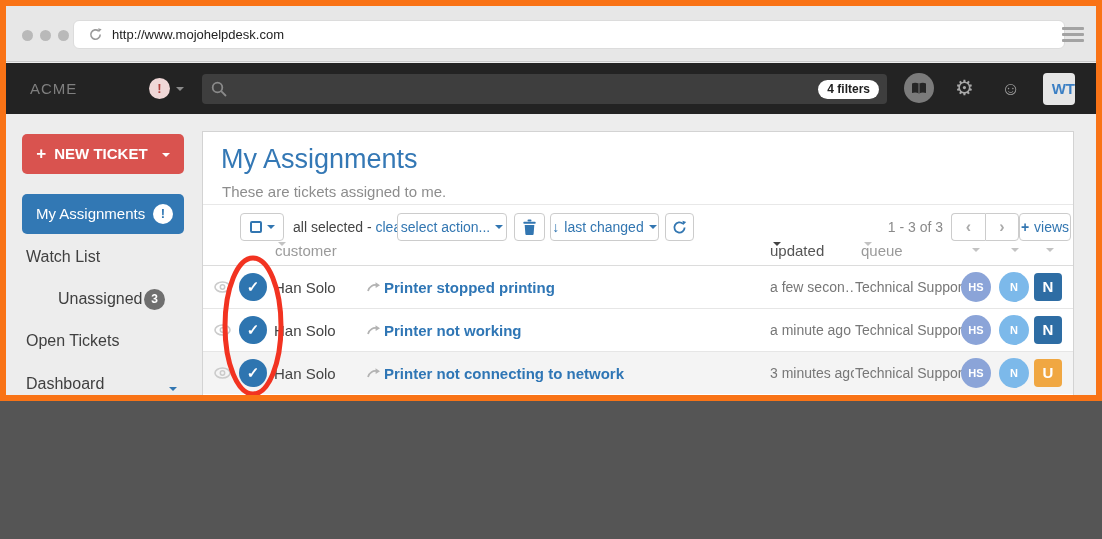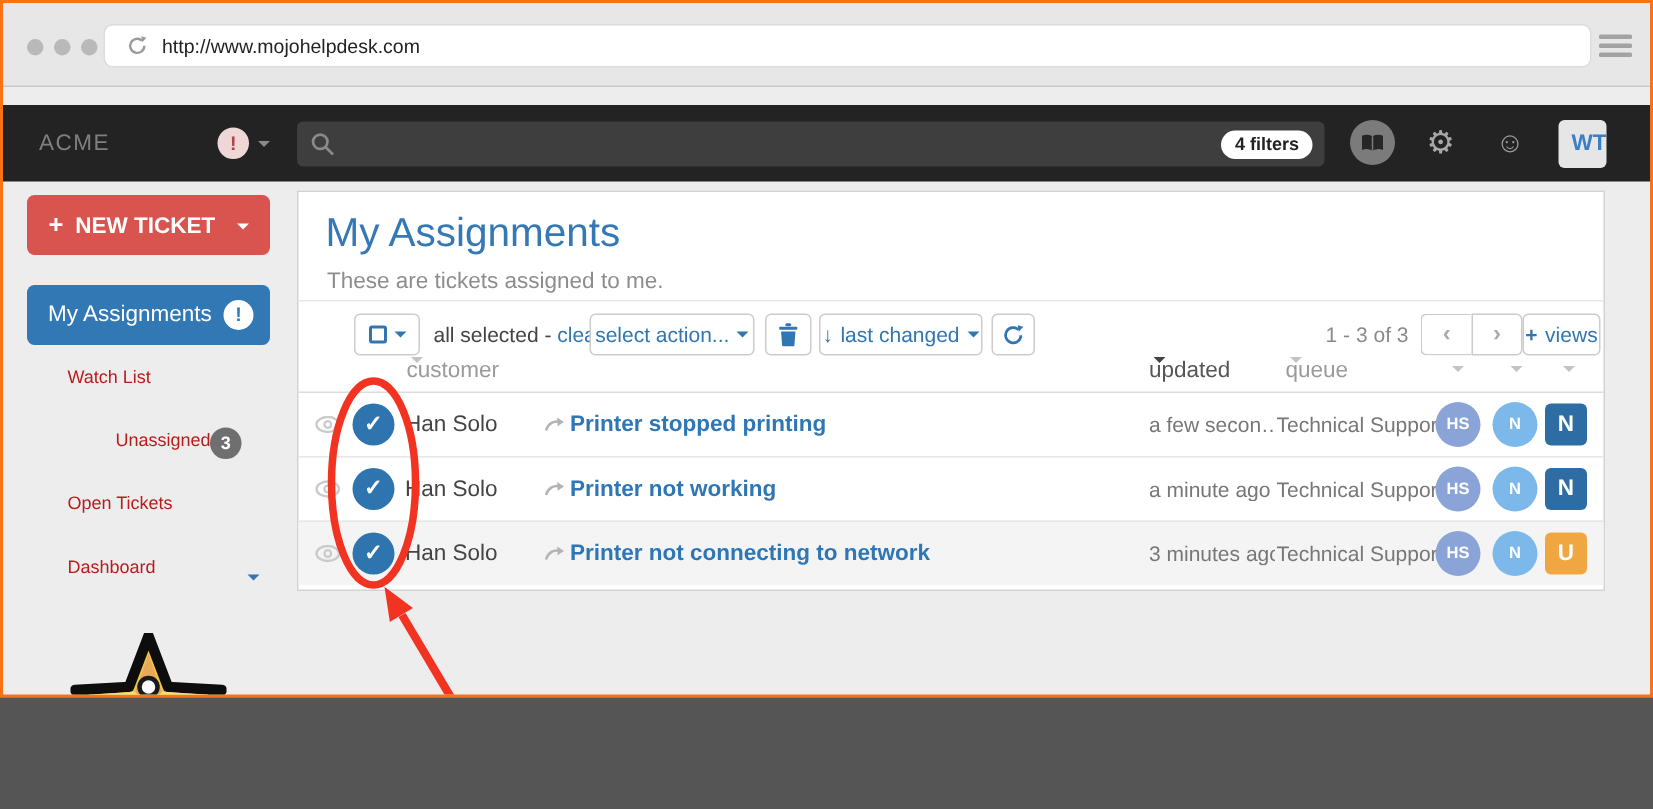--- a/index.html
+++ b/index.html
@@ -1,34 +1,34 @@
 <!DOCTYPE html>
 <html><head>
 <meta charset="utf-8">
 <style>
   * { margin:0; padding:0; box-sizing:border-box; }
   body { font-family:"Liberation Sans", sans-serif; background:#555; }
-  #screen { position:relative; width:1102px; height:465px; border:2px solid #f97316;
+  #screen { position:relative; width:1102px; height:401px; border:6px solid #f97316;
             background:#ededed; overflow:hidden; }
 
   
   .chrome { position:absolute; left:0; top:0; width:100%; height:56px; background:#e7e7e7;
             border-bottom:1px solid #c9c9c9; }
   .dots { position:absolute; left:16px; top:24px; display:flex; gap:7px; }
   .dot { width:11px; height:11px; border-radius:50%; background:#b9b9b9; }
   .urlbar { position:absolute; left:67px; top:14px; width:992px; height:29px; background:#fff;
             border:1px solid #dcdcdc; border-radius:6px; display:flex; align-items:center; }
   .urlbar svg { margin-left:14px; }
   .urlbar input { border:none; outline:none; font-size:13px; color:#222; margin-left:9px;
                   width:900px; font-family:"Liberation Sans",sans-serif; background:transparent; }
   .hamburger { position:absolute; right:12px; top:21px; width:22px; cursor:pointer; }
   .hamburger div { height:3px; background:#a3a3a3; margin-bottom:3px; border-radius:1px; }
 
   
-  .appbar { position:absolute; left:0; top:57px; width:100%; height:51px; background:#232323;margin-top:11px; }
+  .appbar { position:absolute; left:0; top:57px; width:100%; height:51px; background:#232323; }
   .brand { position:absolute; left:24px; top:0; height:51px; line-height:51px; color:#7f7f7f;
            font-size:15px; letter-spacing:1px; }
   .alert-badge { position:absolute; left:143px; top:15px; width:21px; height:21px; border-radius:50%;
                  background:#efd7d7; color:#b2433f; font-weight:bold; font-size:13px;
                  text-align:center; line-height:21px; }
   .alert-caret { position:absolute; left:170px; top:24px; color:#8a8a8a; }
   .searchbar { position:absolute; left:196px; top:11px; width:685px; height:30px; background:#3e3e3e;
                border-radius:4px; }
   .searchbar input { position:absolute; left:32px; top:0; width:560px; height:30px; background:transparent;
                      border:none; outline:none; color:#ddd; font-size:14px; }
@@ -48,21 +48,21 @@
                    border:none; border-radius:5px; color:#fff; font-weight:bold; font-size:15px;
                    font-family:Liberation Sans, sans-serif; cursor:pointer; }
   .btn-newticket .plus { font-size:17px; margin-right:8px; }
   .btn-newticket .cr { margin-left:10px; }
   .side-active { position:absolute; left:16px; top:188px; width:162px; height:40px; background:#3278b4;
                  border-radius:5px; color:#fff; font-size:15px; line-height:40px; padding-left:14px;
                  cursor:pointer; }
   .side-active .badge-excl { position:absolute; right:11px; top:10px; width:20px; height:20px; background:#fff;
                  border-radius:50%; color:#3278b4; font-weight:bold; text-align:center; line-height:20px;
                  font-size:13px; }
-  .side-link { position:absolute; left:43px; color:#b91c1c; font-size:12px; cursor:pointer; }
+  .side-link { position:absolute; left:20px; color:#404040; font-size:16px; cursor:pointer; }
   .count-badge { position:absolute; left:138px; width:21px; height:21px; background:#6f6f6f; border-radius:50%;
                  color:#fff; font-size:12px; font-weight:bold; text-align:center; line-height:21px; }
   .dash-caret { position:absolute; left:163px; top:381px; color:#3276b1; }
   .mojo-star { position:absolute; left:45px; top:420px; }
   .mojo-label { position:absolute; left:15px; top:517px; width:195px; text-align:center; font-weight:bold;
                 font-size:18px; color:#2b2b2b; }
 
   
   .card { position:absolute; left:196px; top:125px; width:872px; height:267px; background:#fff;
           border:1px solid #d3d3d3; }

